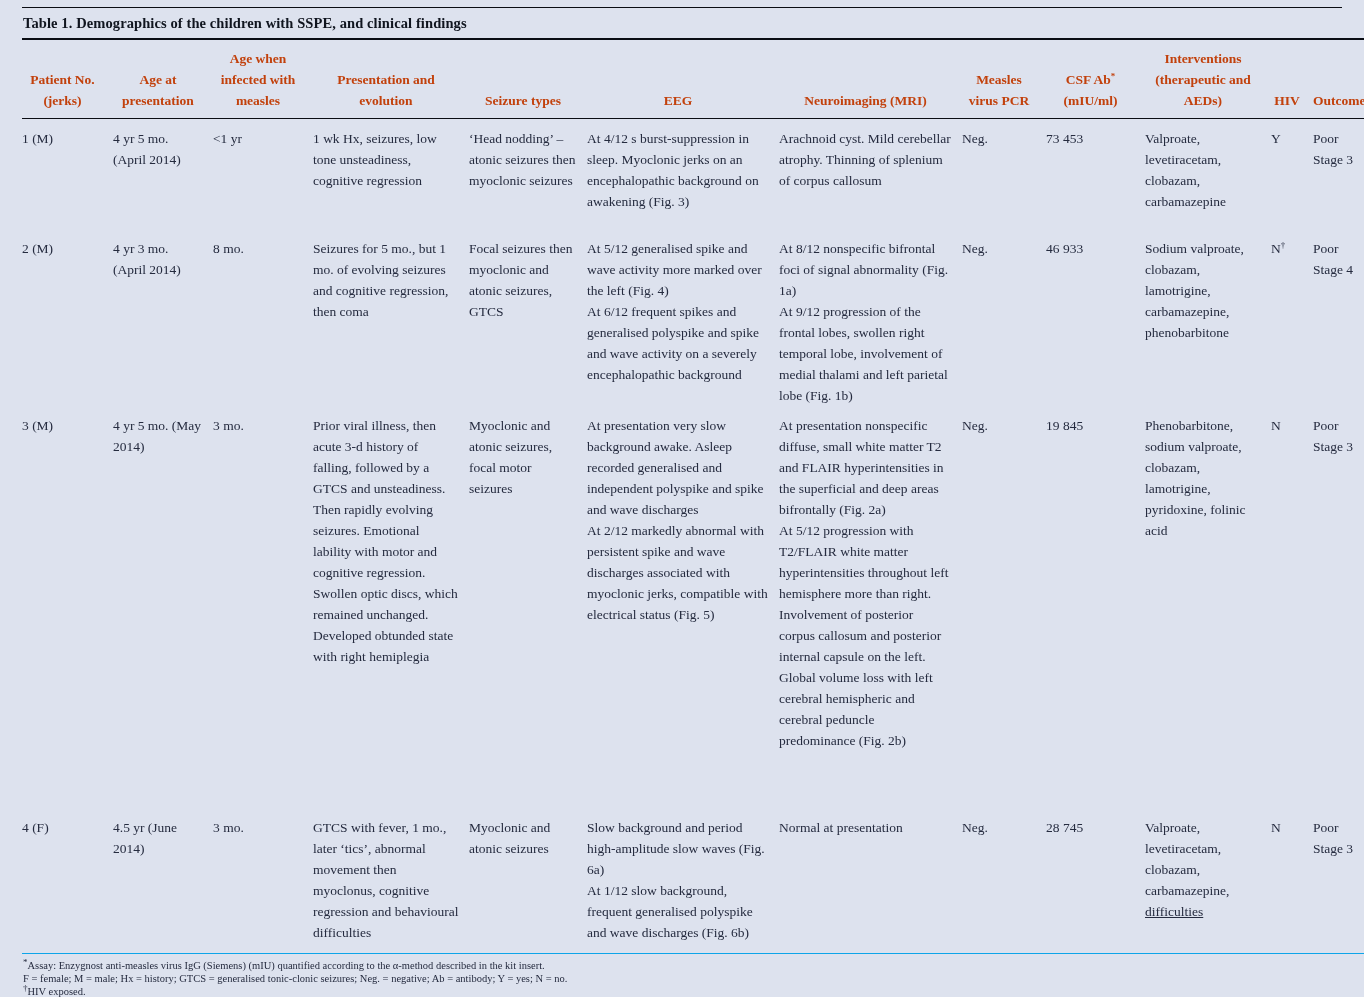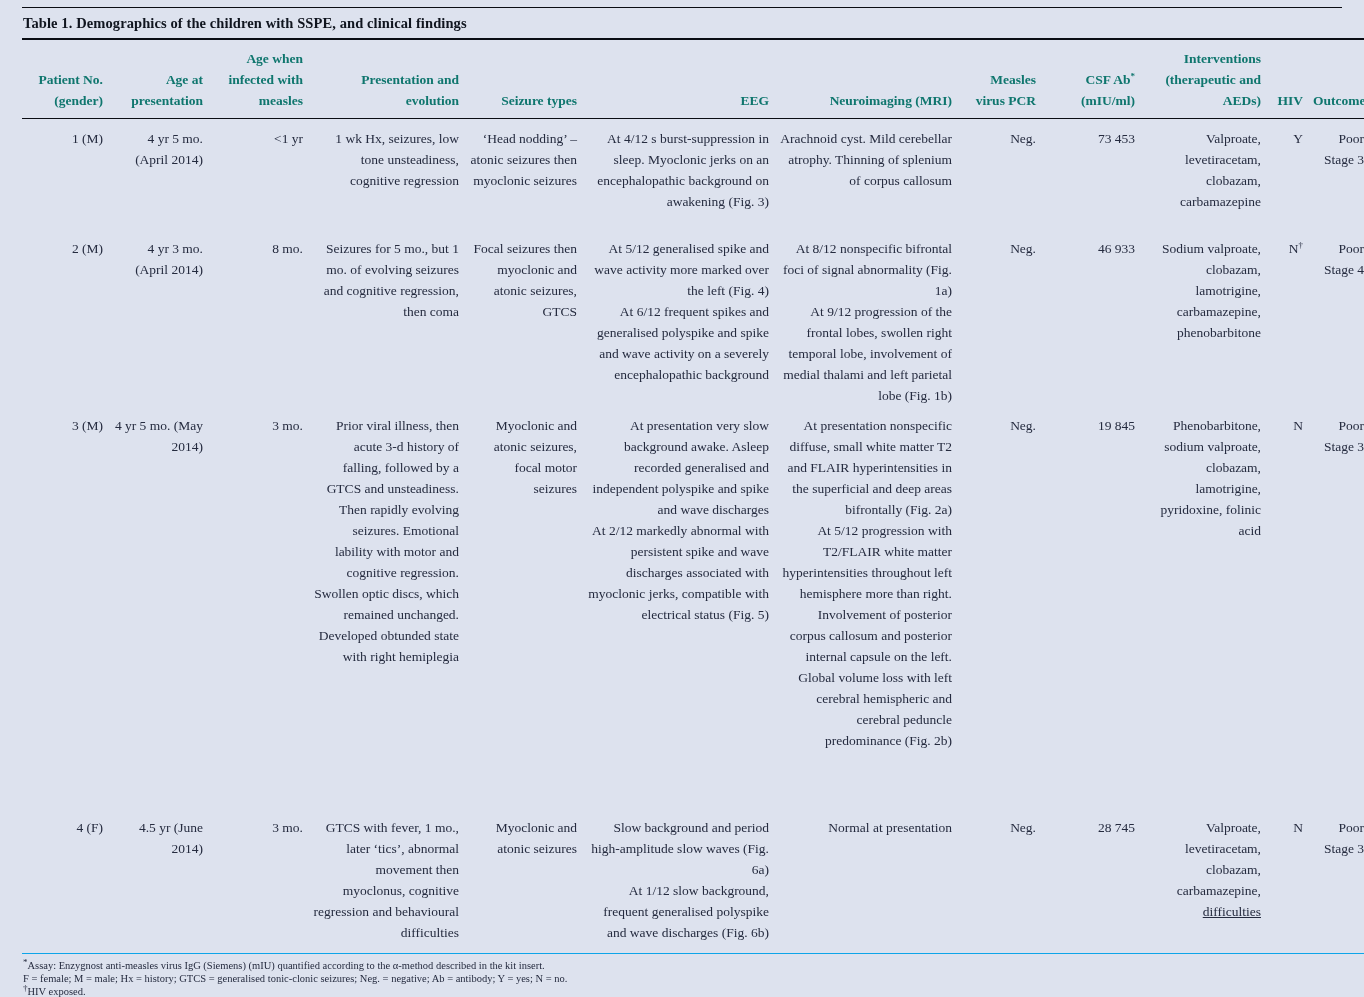--- a/index.html
+++ b/index.html
@@ -24,27 +24,27 @@
   col.c-eeg{width:192px}
   col.c-mri{width:183px}
   col.c-pcr{width:84px}
   col.c-csf{width:99px}
   col.c-interventions{width:126px}
   col.c-hiv{width:42px}
   col.c-outcome{width:61px}
   thead th{
     border-top:2px solid #0a0d14;
     border-bottom:1.5px solid #0a0d14;
-    vertical-align:bottom;text-align:right;
+    vertical-align:bottom;text-align:center;
     font-weight:bold;font-size:13.5px;line-height:21px;
-    color:#0f766e;
+    color:#c2410c;
     padding:8px 10px 7px 0;
   }
   tbody td{
-    vertical-align:top;text-align:right;
+    vertical-align:top;text-align:left;
     font-size:13.5px;line-height:21px;
     padding:9px 10px 0 0;
     box-sizing:border-box;
     margin-top:12px;
   }
   tbody tr:nth-child(1) td{height:110px}
   tbody tr:nth-child(2) td{height:172px}
   tbody tr:nth-child(3) td{height:402px}
   tbody tr:nth-child(4) td{height:146px}
   tbody tr:last-child td{border-bottom:1px solid #0ea5e9}
@@ -72,21 +72,21 @@
         <col class="c-eeg">
       <col class="c-mri">
         <col class="c-pcr">
         <col class="c-csf">
       <col class="c-interventions">
         <col class="c-hiv">
         <col class="c-outcome">
     </colgroup>
     <thead>
       <tr id="header-row">
-          <th>Patient No. (gender)</th>
+          <th>Patient No. (jerks)</th>
           <th>Age at presentation</th>
           <th>Age when infected with measles</th>
           <th>Presentation and evolution</th>
           <th>Seizure types</th>
           <th>EEG</th>
           <th>Neuroimaging (MRI)</th>
           <th>Measles virus PCR</th>
           <th><span>CSF Ab</span><sup>*</sup><span> (mIU/ml)</span></th>
           <th>Interventions (therapeutic and AEDs)</th>
           <th>HIV</th>

